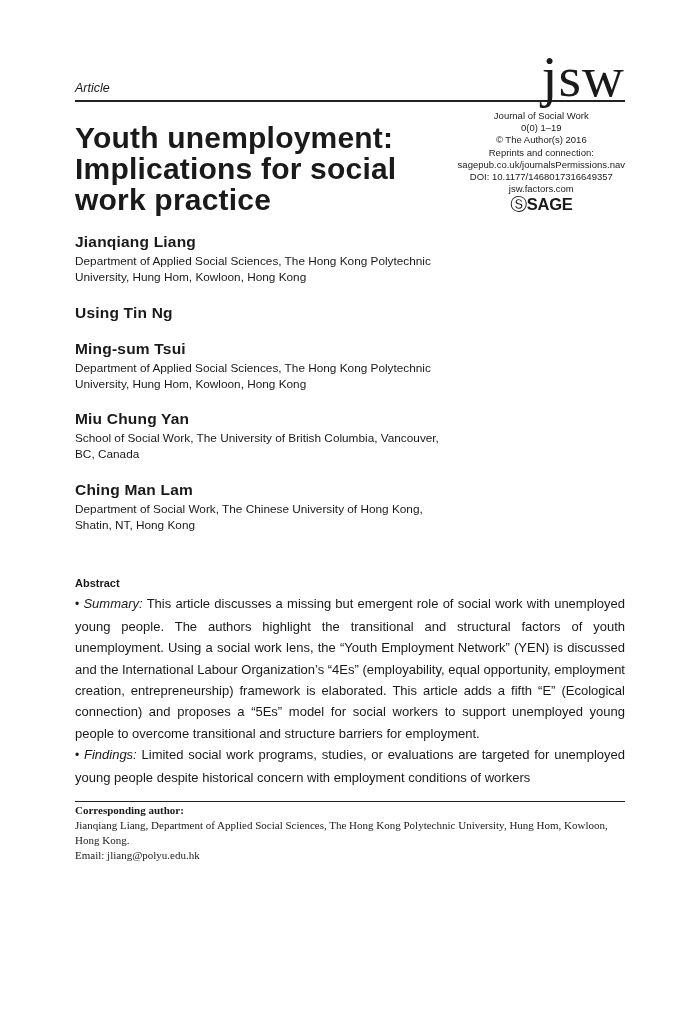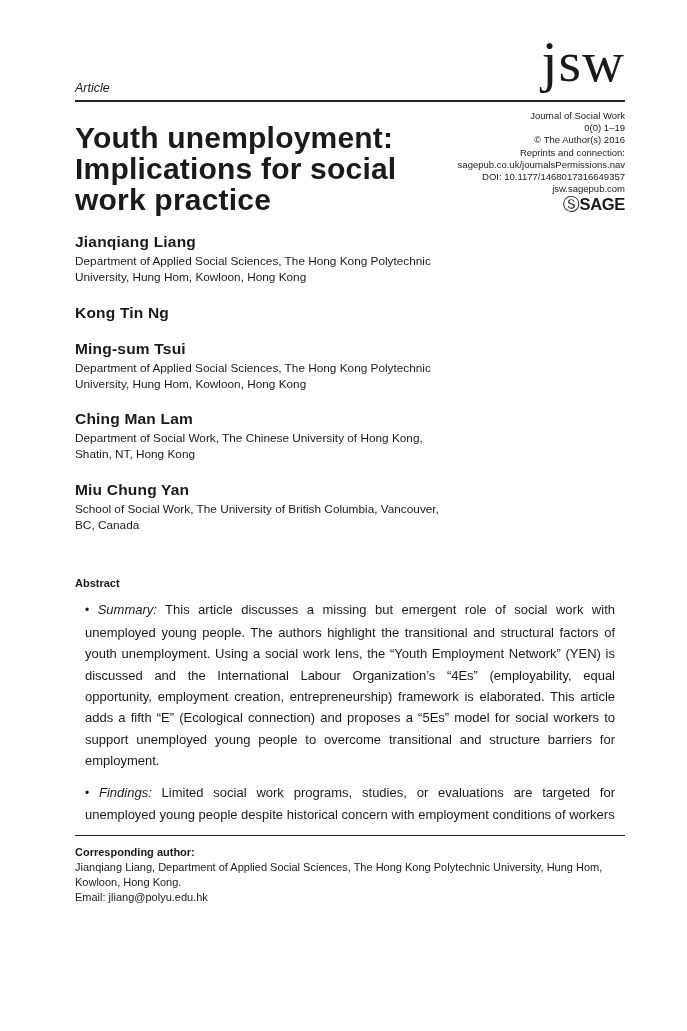--- a/index.html
+++ b/index.html
@@ -31,36 +31,36 @@
     font-style: italic;
     font-size: 12.5px;
     padding-bottom: 5px;
     text-align: right;
   }
   .jsw-logo {
     font-family: "Liberation Serif", serif;
     font-size: 58px;
     line-height: 0.78;
     letter-spacing: 1px;
-    padding-bottom: 16px;
+    padding-bottom: 1px;
   }
 
   
   .title-row { display: flex; justify-content: space-between; }
   .title {
     width: 322px;
     margin: 20px 0 0 0;
     font-size: 30px;
     font-weight: bold;
     line-height: 31px;
     letter-spacing: 0.2px;
   }
   .journal-info {
     margin-top: 8px;
-    text-align: right;
+    text-align: center;
     font-size: 9.5px;
     line-height: 12.2px;
     white-space: nowrap;
   }
   .sage-logo {
     margin-top: 3px;
     font-size: 16.5px;
     font-weight: bold;
     letter-spacing: -0.3px;
   }
@@ -84,33 +84,34 @@
   }
 
   
   .abstract { margin-top: 44px; }
   .abstract-heading {
     margin: 0 0 4px 0;
     font-size: 11px;
     font-weight: bold;
   }
   .abs-item {
-    margin: 10px;
+    margin: 0;
     font-size: 13px;
     line-height: 21.4px;
     text-align: justify;
   }
   .abs-item .label { font-style: italic; }
   .abs-item .bullet { font-size: 12px; }
 
   
   .footer {
-    margin-top: 3px;
+    margin-top: 13px;
     border-top: 1.5px solid #222;
-    padding-top: 9px;
+    padding-top: 1px;
+    font-family: Liberation Serif, serif;
   }
   .footer-heading {
     font-size: 11px;
     font-weight: bold;
     line-height: 15px;
   }
   .footer-text {
     font-size: 11px;
     line-height: 15px;
   }
@@ -127,44 +128,44 @@
 
   <div class="title-row">
     <h1 class="title">Youth unemployment: Implications for social work practice</h1>
     <div class="journal-info">
       <div>Journal of Social Work</div>
       <div>0(0) 1–19</div>
       <div>© The Author(s) 2016</div>
       <div>Reprints and connection:</div>
       <div>sagepub.co.uk/journalsPermissions.nav</div>
       <div>DOI: 10.1177/1468017316649357</div>
-      <div>jsw.sagepub.com</div>
+      <div>jsw.factors.com</div>
       <div class="sage-logo"><span class="sage-s">Ⓢ</span><span>SAGE</span></div>
     </div>
   </div>
 
   <section class="authors">
     <div class="author">
       <h2 class="author-name">Jianqiang Liang</h2>
       <p class="author-affil">Department of Applied Social Sciences, The Hong Kong Polytechnic University, Hung Hom, Kowloon, Hong Kong</p>
     </div>
     <div class="author">
-      <h2 class="author-name">Kong Tin Ng</h2>
+      <h2 class="author-name">Using Tin Ng</h2>
     </div>
     <div class="author">
       <h2 class="author-name">Ming-sum Tsui</h2>
       <p class="author-affil">Department of Applied Social Sciences, The Hong Kong Polytechnic University, Hung Hom, Kowloon, Hong Kong</p>
     </div>
     <div class="author">
+      <h2 class="author-name">Miu Chung Yan</h2>
+      <p class="author-affil">School of Social Work, The University of British Columbia, Vancouver, BC, Canada</p>
+    </div>
+    <div class="author">
       <h2 class="author-name">Ching Man Lam</h2>
       <p class="author-affil">Department of Social Work, The Chinese University of Hong Kong, Shatin, NT, Hong Kong</p>
-    </div>
-    <div class="author">
-      <h2 class="author-name">Miu Chung Yan</h2>
-      <p class="author-affil">School of Social Work, The University of British Columbia, Vancouver, BC, Canada</p>
     </div>
   </section>
 
   <section class="abstract">
     <h3 class="abstract-heading">Abstract</h3>
     <p class="abs-item"><span class="bullet">•</span> <span class="label">Summary:</span> <span>This article discusses a missing but emergent role of social work with unemployed young people. The authors highlight the transitional and structural factors of youth unemployment. Using a social work lens, the “Youth Employment Network” (YEN) is discussed and the International Labour Organization’s “4Es” (employability, equal opportunity, employment creation, entrepreneurship) framework is elaborated. This article adds a fifth “E” (Ecological connection) and proposes a “5Es” model for social workers to support unemployed young people to overcome transitional and structure barriers for employment.</span></p>
     <p class="abs-item"><span class="bullet">•</span> <span class="label">Findings:</span> <span>Limited social work programs, studies, or evaluations are targeted for unemployed young people despite historical concern with employment conditions of workers</span></p>
   </section>
 
   <footer class="footer">

